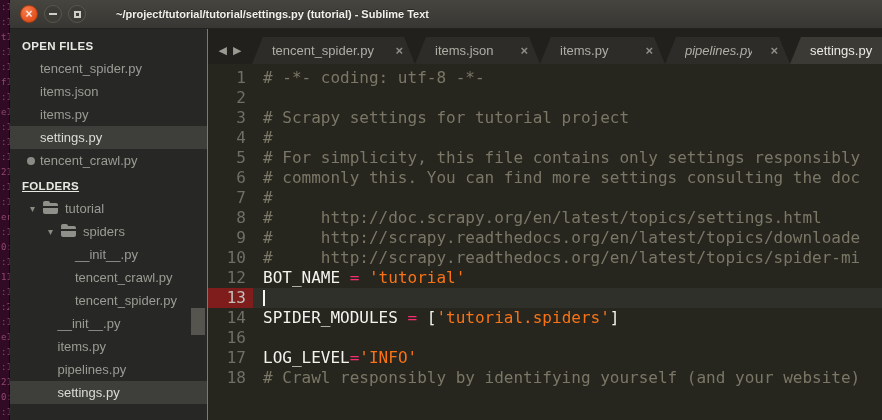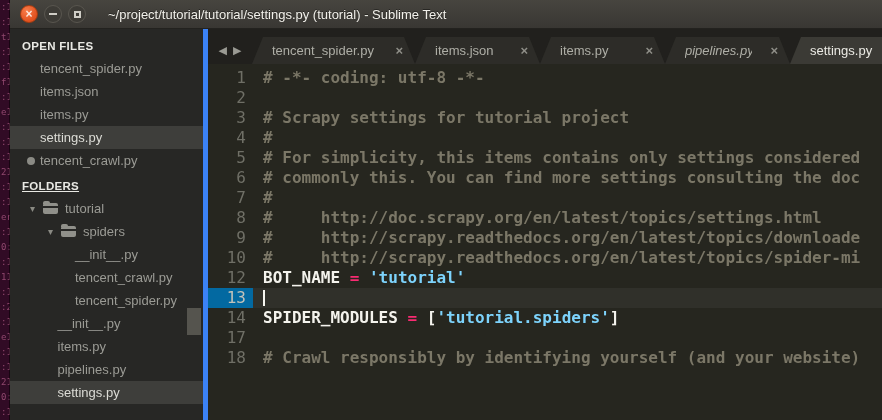--- a/index.html
+++ b/index.html
@@ -25,29 +25,29 @@
   .winbtns { display:flex; align-items:center; gap:6px; margin-left:10px; }
   .wb { width:18px; height:18px; border-radius:50%; display:flex;
     align-items:center; justify-content:center; cursor:default; }
   .wb.close { background:radial-gradient(circle at 35% 30%, #f87c4a, #e1511f 70%);
     border:1px solid #a63c10; }
   .wb.close span { color:#fbe9e0; font-size:12px; font-weight:bold; line-height:1;
     margin-top:-1px; }
   .wb.min, .wb.max { background:#3d3b36; border:1px solid #59564f; }
   .wb.min span { display:block; width:8px; height:2px; background:#cfcdc6; }
   .wb.max span { display:block; width:7px; height:7px; border:2px solid #cfcdc6; }
-  .titletext { color:#f1f0ea; font-size:13px; font-weight:normal; margin-left:22px;
+  .titletext { color:#f1f0ea; font-size:11px; font-weight:bold; margin-left:30px;
     white-space:nowrap; text-shadow:0 -1px 0 rgba(0,0,0,.4); }
 
   
   .wbody { flex:1; display:flex; min-height:0; }
 
   
   .sidebar { width:198px; flex:0 0 198px; background:#272725; position:relative;
-    border-right:5px solid #3b82f6; overflow:hidden; font-size:13px; }
+    border-right:1px solid #3b82f6; overflow:hidden; font-size:13px; }
   .sb-header { height:22px; margin-top:6px; padding-left:12px; display:flex;
     align-items:center; color:#e9e9e4; font-weight:bold; font-size:11.5px;
     letter-spacing:.3px; }
   .sb-header.folders { margin-top:3px;text-decoration:underline; }
   .sb-item { height:23px; display:flex; align-items:center; color:#9b9b95;
     padding-left:30px; position:relative; white-space:nowrap; }
   .sb-item.selected { background:#3e3e3b; color:#dcdcd6; }
   .sb-item .dot { position:absolute; left:17px; width:8px; height:8px;
     border-radius:50%; background:#8b8b85; display:none; }
   .sb-item.modified .dot { display:block; }
@@ -83,27 +83,27 @@
   .tab .close { margin-left:18px; color:#8f8f88; font-size:13px; font-weight:bold; }
   .tabs .tab:nth-child(1) { width:163px; }
   .tabs .tab:nth-child(2), .tabs .tab:nth-child(3), .tabs .tab:nth-child(4) { width:125px; }
   .tabs .tab:nth-child(5) { width:170px; }
 
   
   .editor { flex:1; background:#26261f; overflow:hidden; padding-top:4px;
     font-family:"DejaVu Sans Mono", monospace; font-size:16px; }
   .line { display:flex; height:20px; line-height:20px; white-space:pre; }
   .line .ln { flex:0 0 45px; text-align:right; padding-right:7px; color:#6f6f66; }
-  .line .code { padding-left:10px;font-weight:bold; }
+  .line .code { padding-left:10px; }
   .line.current { background:#30302a; }
-  .line.current .ln { background:#0369a1; color:#c2c2ba; }
+  .line.current .ln { background:#7f1d1d; color:#c2c2ba; }
   .c-comment { color:#7b7767; }
   .c-plain { color:#f4f3ed; }
   .c-op { color:#f92b72; }
-  .c-string { color:#7dd3fc; }
+  .c-string { color:#f97316; }
   .cursor { display:inline-block; width:2px; height:16px; background:#f6f6f0;
     vertical-align:middle; margin-top:-2px; }
 </style>
 </head>
 <body>
 
 <div class="screen">
 
   <div class="desktop-strip">
     <pre>:1
@@ -243,29 +243,30 @@
     <span class="label">settings.py</span>
 
   </div>
             </div>
         </div>
         <div class="editor" id="editor">
             <div class="line"><span class="ln">1</span><span class="code"><span class="c-comment"># -*- coding: utf-8 -*-</span></span></div>
             <div class="line"><span class="ln">2</span><span class="code"></span></div>
             <div class="line"><span class="ln">3</span><span class="code"><span class="c-comment"># Scrapy settings for tutorial project</span></span></div>
             <div class="line"><span class="ln">4</span><span class="code"><span class="c-comment">#</span></span></div>
-            <div class="line"><span class="ln">5</span><span class="code"><span class="c-comment"># For simplicity, this items contains only settings considered</span></span></div>
+            <div class="line"><span class="ln">5</span><span class="code"><span class="c-comment"># For simplicity, this file contains only settings responsibly</span></span></div>
             <div class="line"><span class="ln">6</span><span class="code"><span class="c-comment"># commonly this. You can find more settings consulting the doc</span></span></div>
             <div class="line"><span class="ln">7</span><span class="code"><span class="c-comment">#</span></span></div>
             <div class="line"><span class="ln">8</span><span class="code"><span class="c-comment">#     http://doc.scrapy.org/en/latest/topics/settings.html</span></span></div>
             <div class="line"><span class="ln">9</span><span class="code"><span class="c-comment">#     http://scrapy.readthedocs.org/en/latest/topics/downloade</span></span></div>
             <div class="line"><span class="ln">10</span><span class="code"><span class="c-comment">#     http://scrapy.readthedocs.org/en/latest/topics/spider-mi</span></span></div>
             <div class="line"><span class="ln">12</span><span class="code"><span class="c-plain">BOT_NAME </span><span class="c-op">=</span><span class="c-plain"> </span><span class="c-string">'tutorial'</span></span></div>
             <div class="line current"><span class="ln">13</span><span class="code"><span class="cursor"></span></span></div>
             <div class="line"><span class="ln">14</span><span class="code"><span class="c-plain">SPIDER_MODULES </span><span class="c-op">=</span><span class="c-plain"> [</span><span class="c-string">'tutorial.spiders'</span><span class="c-plain">]</span></span></div>
-            <div class="line"><span class="ln">17</span></div>
+            <div class="line"><span class="ln">16</span><span class="code"></span></div>
+            <div class="line"><span class="ln">17</span><span class="code"><span class="c-plain">LOG_LEVEL</span><span class="c-op">=</span><span class="c-string">'INFO'</span></span></div>
             <div class="line"><span class="ln">18</span><span class="code"><span class="c-comment"># Crawl responsibly by identifying yourself (and your website)</span></span></div>
           </div>
       </div>
 
     </div>
   </div>
 </div>
 
 </body></html>

